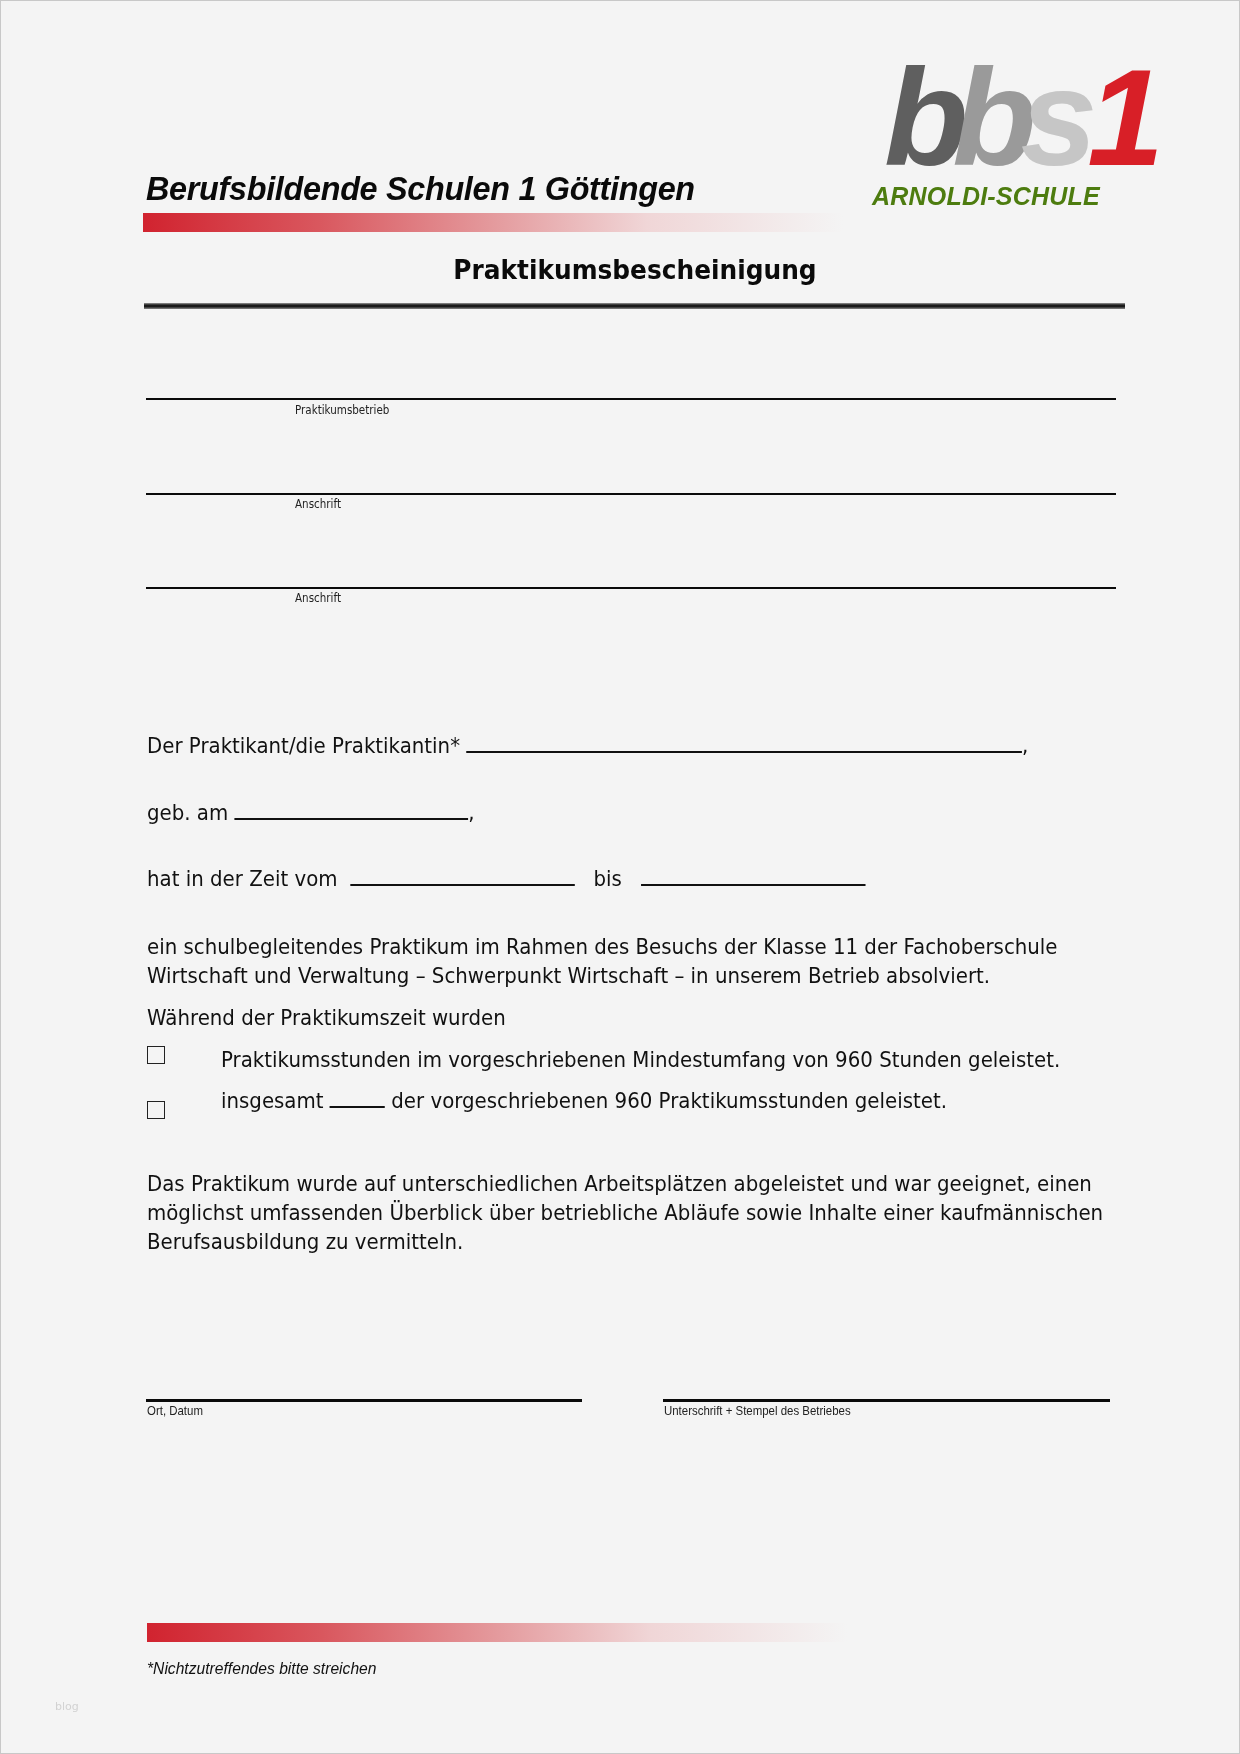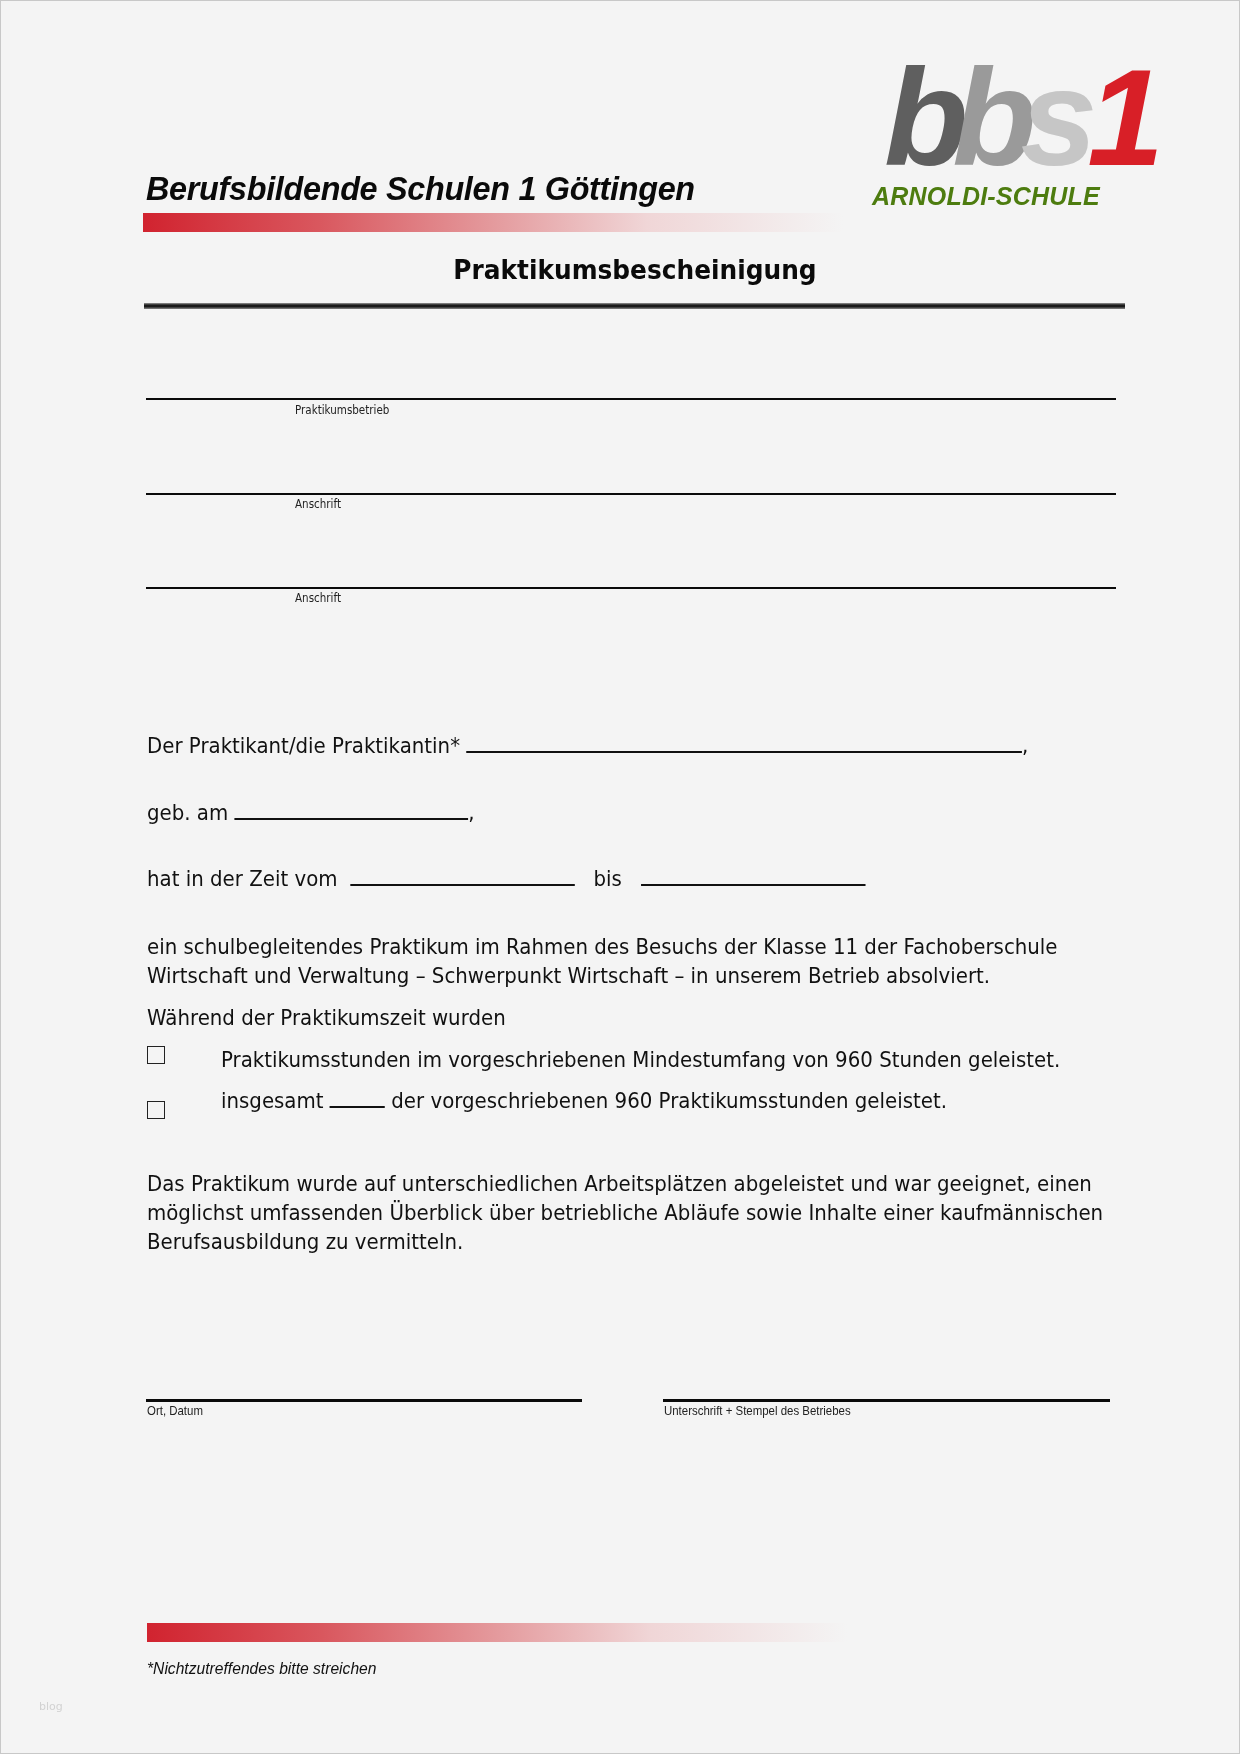--- a/index.html
+++ b/index.html
@@ -105,21 +105,21 @@
       transform: scaleX(0.88); transform-origin: left center;
     }
     .footnote {
       left: 147px; top: 1659px;
       font-family: "Liberation Sans", sans-serif;
       font-style: italic; font-size: 17px; color: #111;
       white-space: nowrap;
       transform: scaleX(0.92); transform-origin: left center;
     }
     .watermark {
-      left: 39px; top: 1700px;
+      left: 55px; top: 1700px;
       font-family: "DejaVu Sans", sans-serif;
       font-size: 11px; color: #d2d2d2; text-align: right;
     }
   </style>
 </head>
 <body>
 
 <div class="page-border"></div>
 
 <div class="abs school-name">Berufsbildende Schulen 1 Göttingen</div>

